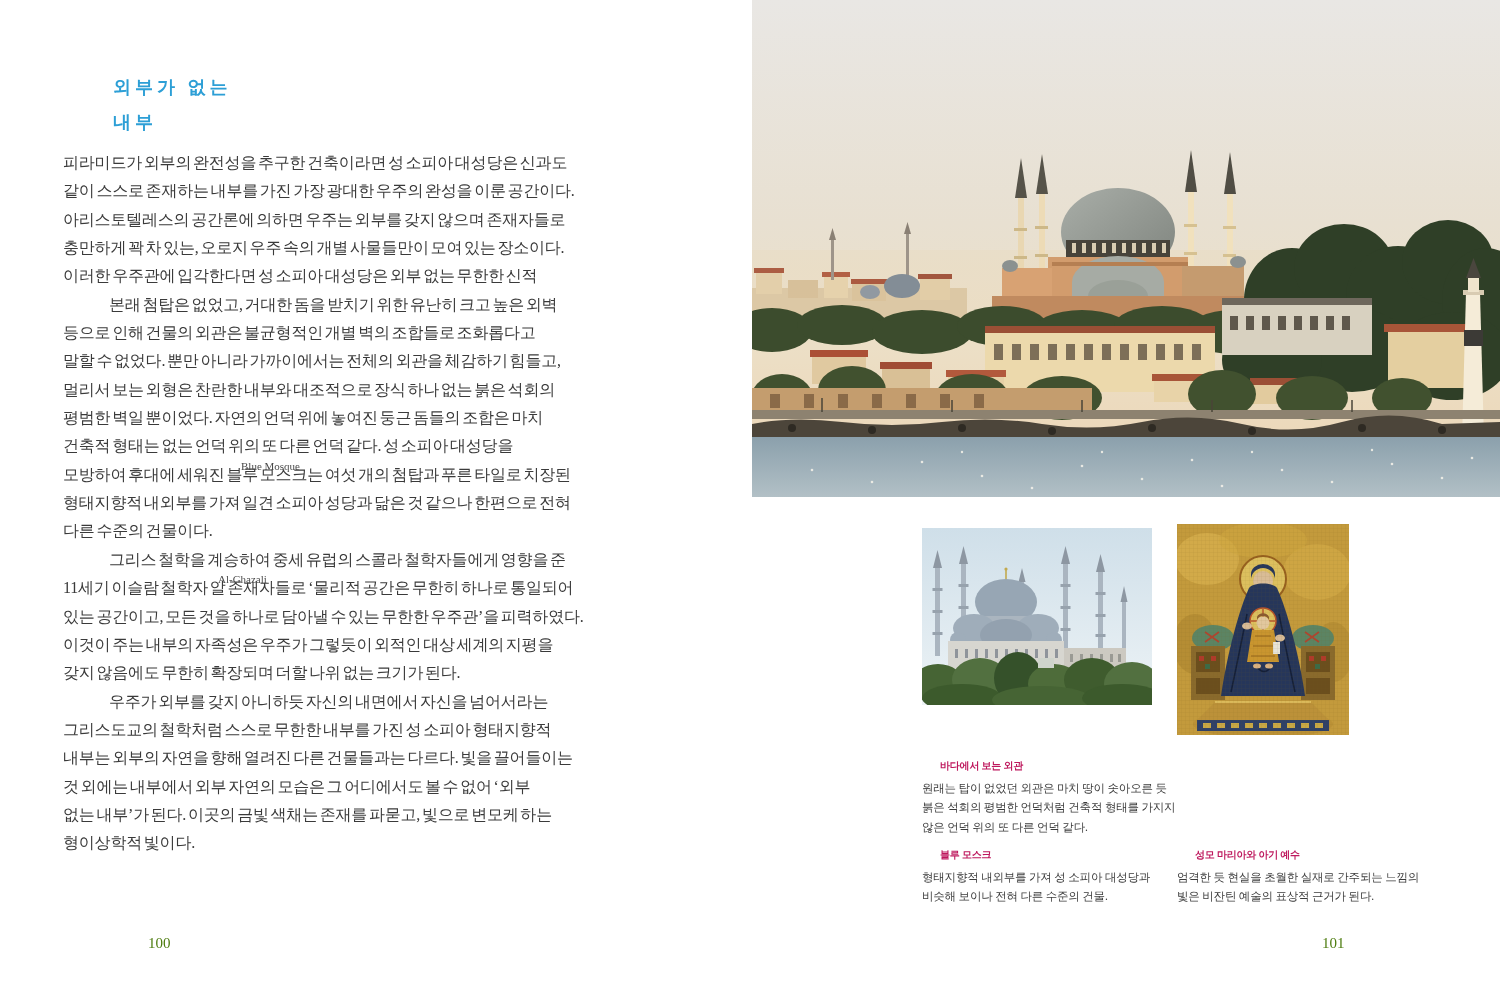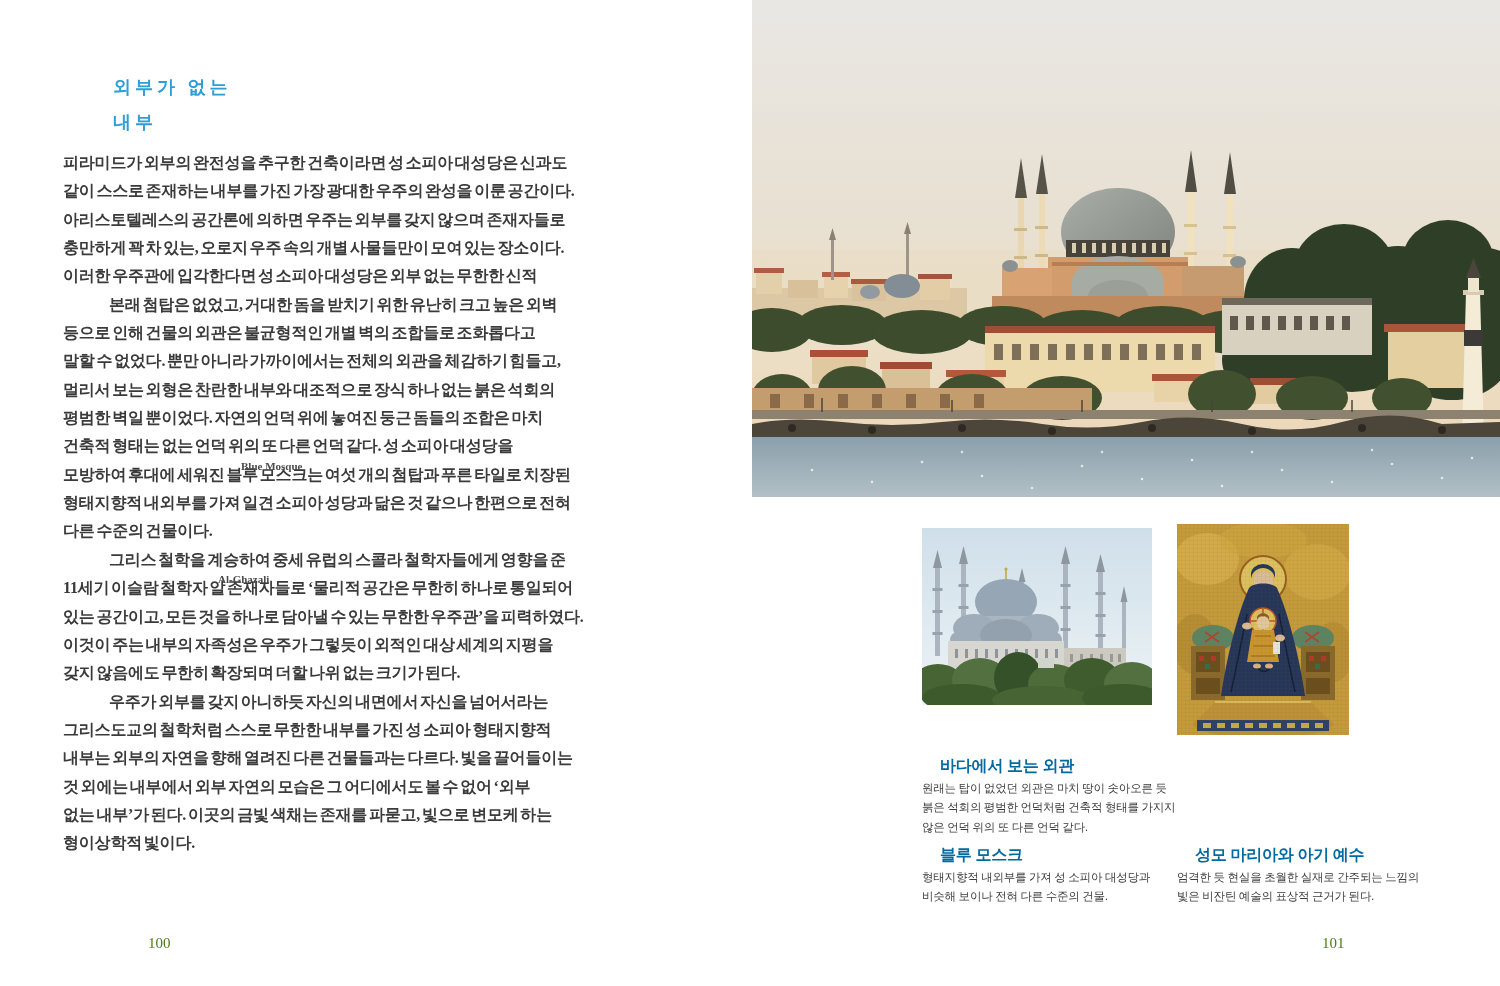--- a/index.html
+++ b/index.html
@@ -4,38 +4,38 @@
 <style>
   html,body{margin:0;padding:0;background:#ffffff;}
   .spread{position:relative;width:1500px;height:986px;background:#ffffff;overflow:hidden;
           font-family:"Liberation Serif","DejaVu Serif",serif;color:#3a3a3a;}
   
   .chapter-title{position:absolute;left:113px;top:58px;font-size:18px;font-weight:bold;
                  letter-spacing:4px;line-height:35px;color:#2d9fd6;}
   .chapter-title .t-line{display:block;}
   .body-text{position:absolute;left:63px;top:149px;width:552px;font-size:16px;
              line-height:28.35px;letter-spacing:-0.2px;word-spacing:-2px;}
-  .bl{position:relative;height:28.35px;white-space:nowrap;font-weight:bold;}
+  .bl{position:relative;height:28.35px;white-space:nowrap;}
   .bl.indent{padding-left:46px;}
   .sup{position:absolute;top:-9px;font-size:11px;letter-spacing:0;word-spacing:0;color:#4a4a4a;}
   .sup-bm{left:178px;}
   .sup-ag{left:155px;}
   .pnum{position:absolute;font-size:15px;color:#4d7c0f;}
   .pnum-l{left:148px;top:935px;}
   .pnum-r{left:1322px;top:935px;}
   
   figure{margin:0;position:absolute;padding:0;}
   .f-main{left:752px;top:0;width:748px;height:497px;}
   .f-bluemosque{left:922px;top:528px;width:230px;height:177px;}
   .f-mosaic{left:1177px;top:524px;width:172px;height:211px;}
   figure svg{display:block;width:100%;height:100%;}
   
   .caption{position:absolute;width:330px;font-size:11.5px;line-height:19.5px;
            letter-spacing:-0.2px;color:#3b3b3b;}
-  .cap-title{font-weight:bold;font-size:16px;color:#0369a1;padding-left:18px;margin-bottom:3px;}
+  .cap-title{font-weight:bold;font-size:10px;color:#be185d;padding-left:18px;margin-bottom:3px;}
   .c1{left:922px;top:756px;}
   .c2{left:922px;top:845px;}
   .c3{left:1177px;top:845px;}
 </style>
 </head>
 <body>
 
 <div class="spread">
 
   <section>

